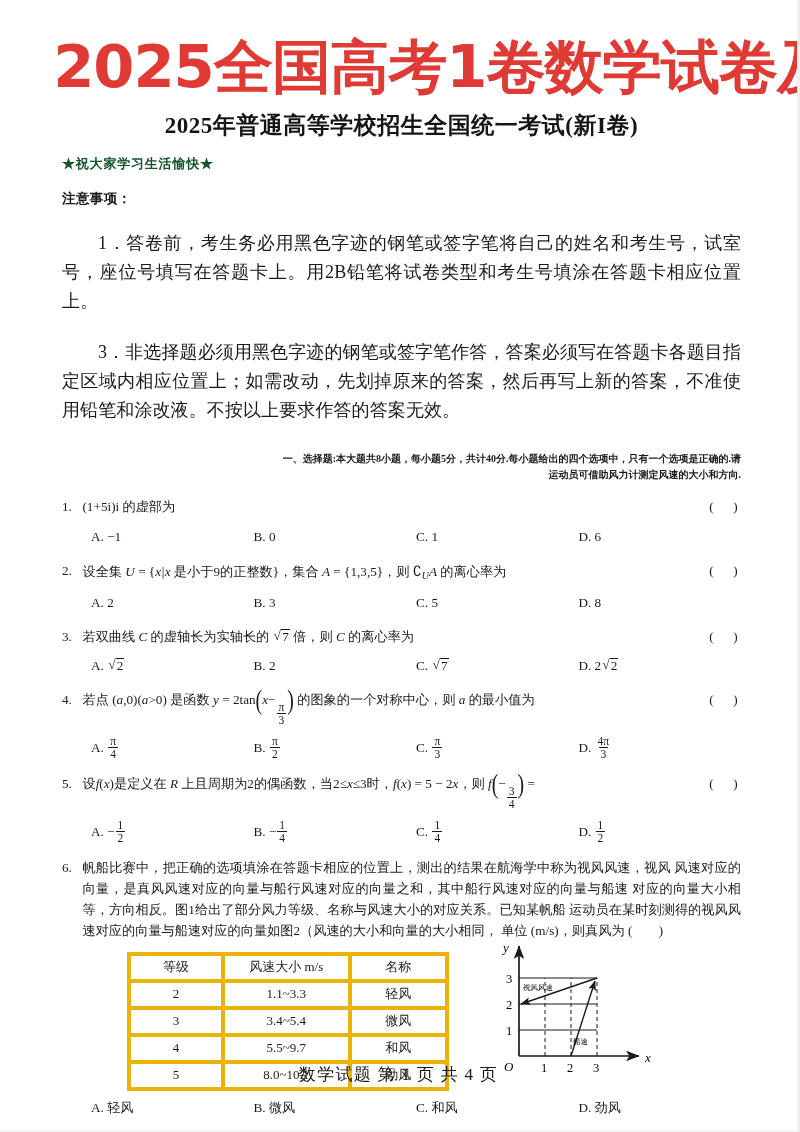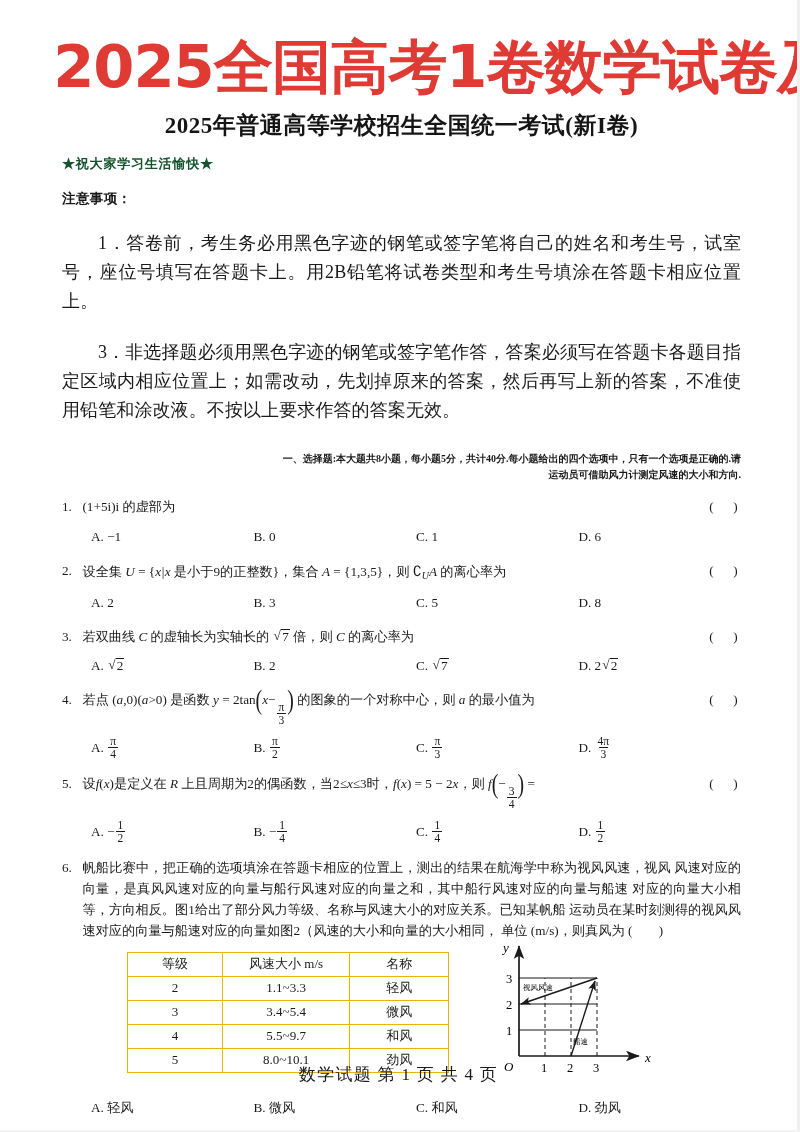--- a/index.html
+++ b/index.html
@@ -182,21 +182,21 @@
     padding-left: 1.6em;
   }
   table.wind-table {
     border-collapse: collapse;
     width: 322px;
     margin-left: 44px;
     font-size: 13px;
   }
   table.wind-table th,
   table.wind-table td {
-    border: 1px solid #eab308;
+    border: 4px solid #eab308;
     text-align: center;
     padding: 2px 0 3px 0;
     font-weight: normal;
     height: 18px;
     line-height: 1.25;
   }
   table.wind-table th { font-weight: normal; }
   table.wind-table .c-level { width: 95px; }
   table.wind-table .c-speed { width: 128px; }
   table.wind-table .c-name  { width: 99px; }

